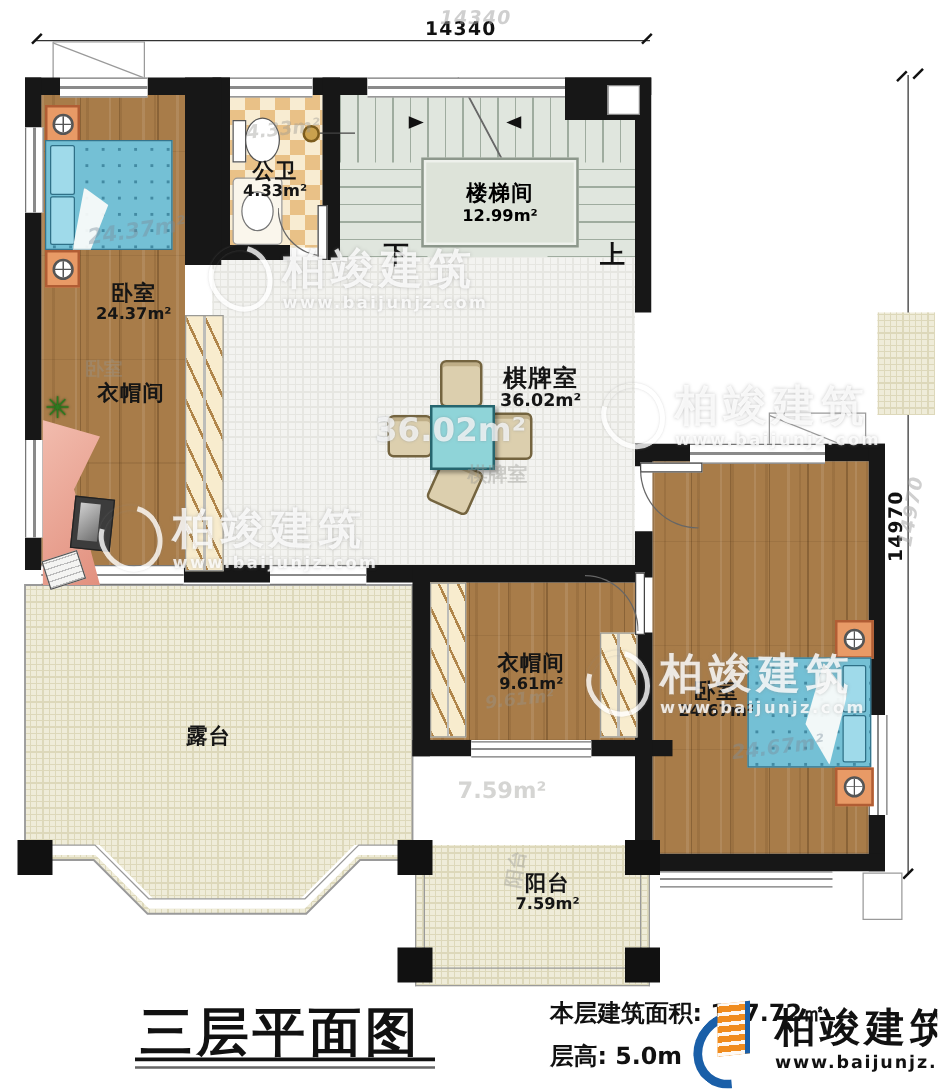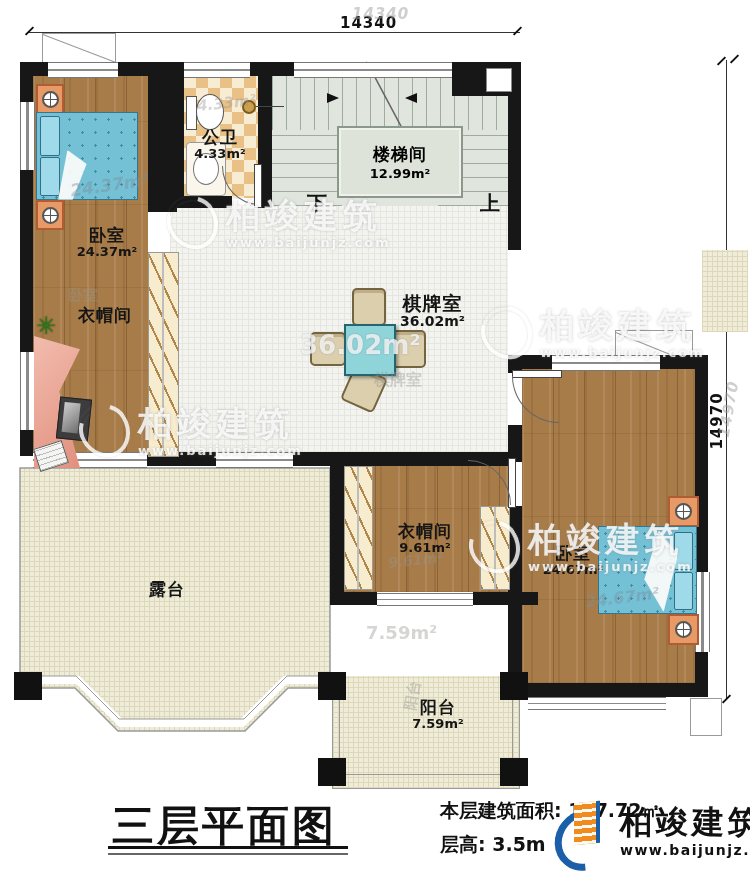--- a/index.html
+++ b/index.html
@@ -322,21 +322,21 @@
     <div>
         <div class="t1">柏竣建筑</div>
          <div class="t2">www.baijunjz.com</div>
       </div>
   </div>
 
   <div class="tb-title" style="left:112px;top:798px;">三层平面图</div>
   <div class="tb-rule1" style="left:108px;top:846px;width:240px;height:3px;"></div>
   <div class="tb-rule2" style="left:108px;top:853px;width:240px;height:2px;"></div>
   <div class="tb-info" style="left:440px;top:798px;">本层建筑面积: 137.72㎡</div>
-  <div class="tb-info" style="left:440px;top:832px;">层高: 3.5m</div>
+  <div class="tb-info" style="left:440px;top:832px;">层高: 5.0m</div>
 
   <div class="logo" style="left:556px;top:800px;">
     <div class="glyph">
       <div class="swoosh"></div>
         <div class="bld"></div>
     </div>
     <div>
       <div class="txt1">柏竣建筑</div>
       <div class="txt2">www.baijunjz.com</div>
     </div>

